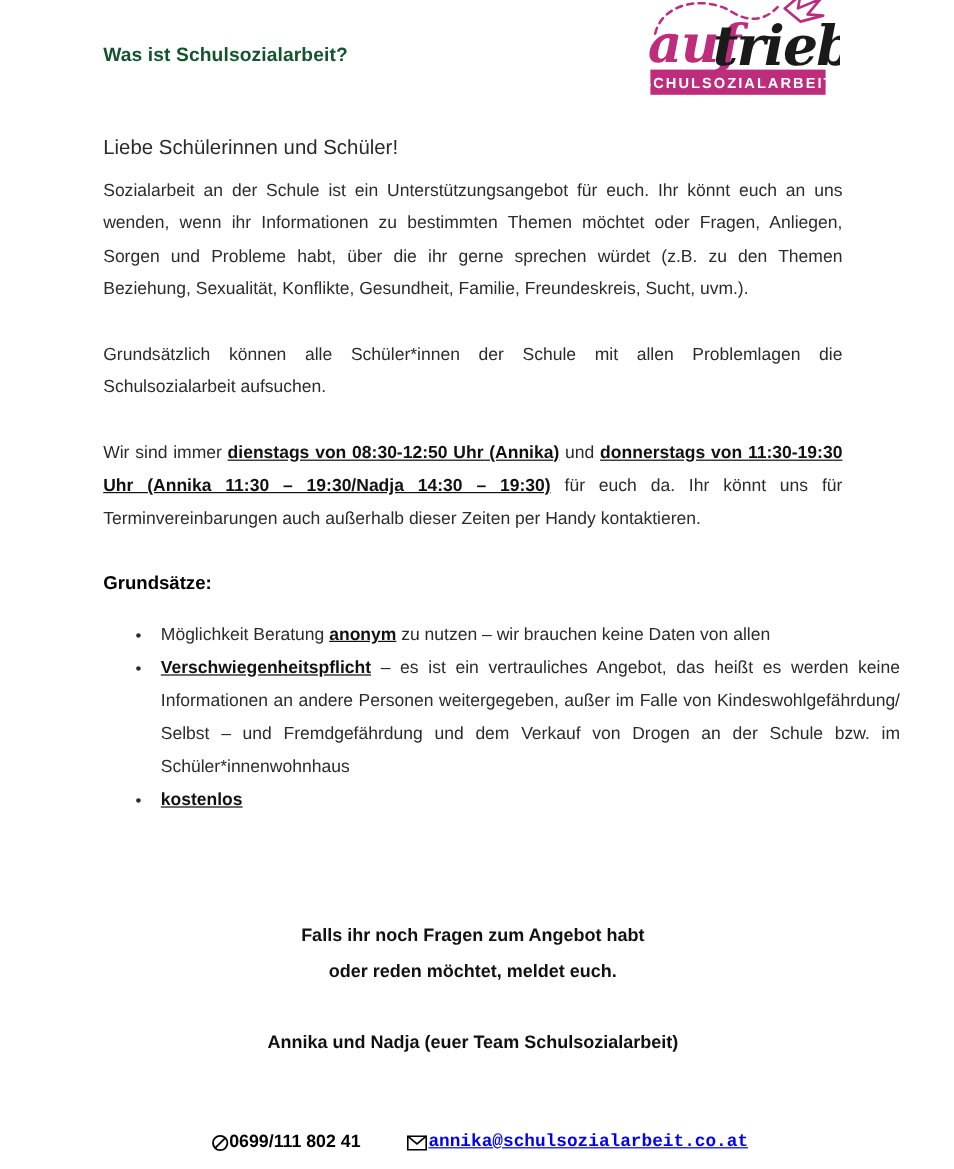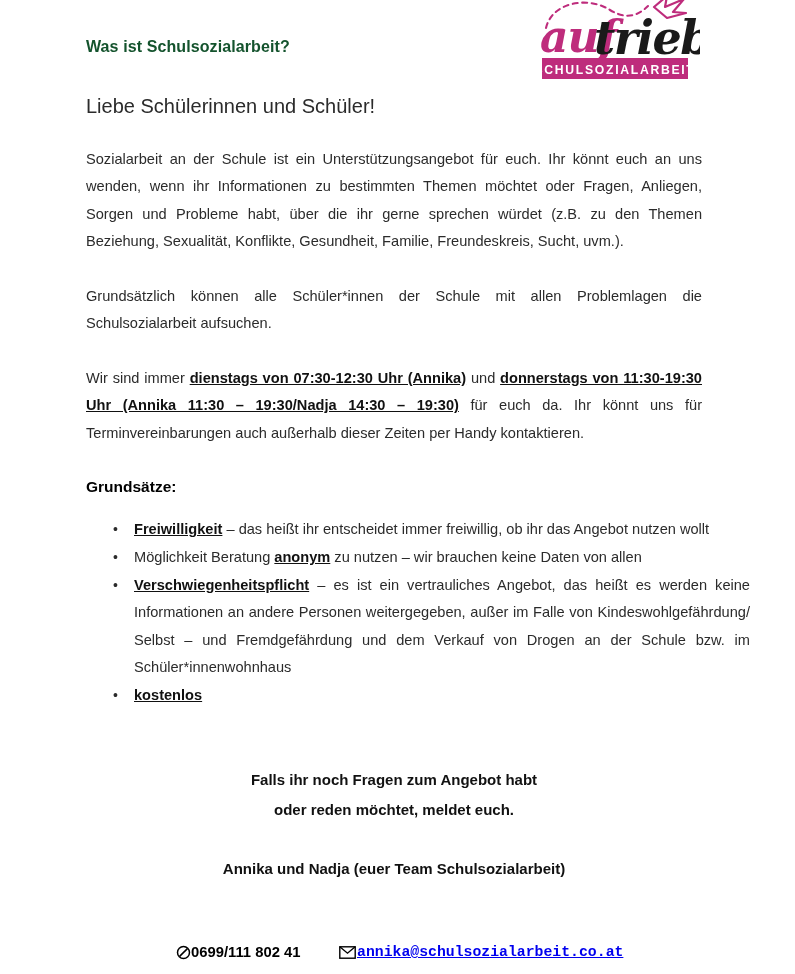--- a/index.html
+++ b/index.html
@@ -51,23 +51,23 @@
     padding: 0;
     position: absolute;
     top: 37px;
     left: 0;
     line-height: 1.2;
     color: #14532d;
   }
 
   .greeting {
     position: absolute;
-    top: 94px;
-    left: 0;
-    font-size: 20px;
+    top: 112px;
+    left: 0;
+    font-size: 17px;
     line-height: 1.25;
     color: #2b2b2b;
   }
 
   .para {
     font-size: 14.6px;
     line-height: 27.4px;
     text-align: justify;
     color: #2b2b2b;
     margin: 0;
@@ -207,29 +207,26 @@
 
     <h1 class="heading">Was ist Schulsozialarbeit?</h1>
 
     <div class="greeting">Liebe Schülerinnen und Schüler!</div>
 
     <p class="para block-intro">Sozialarbeit an der Schule ist ein Unterstützungsangebot für euch. Ihr könnt euch an uns wenden, wenn ihr Informationen zu bestimmten Themen möchtet oder Fragen, Anliegen, Sorgen und Probleme habt, über die ihr gerne sprechen würdet (z.B. zu den Themen Beziehung, Sexualität, Konflikte, Gesundheit, Familie, Freundeskreis, Sucht, uvm.).</p>
 
     <p class="para block-grund">Grundsätzlich können alle Schüler*innen der Schule mit allen Problemlagen die Schulsozialarbeit aufsuchen.</p>
 
     <p class="para block-times">
-      <span>Wir sind immer </span><b class="bu">dienstags von 07:30-12:30 Uhr (Annika)</b><span> und </span><b class="bu">donnerstags von 11:30-19:30 Uhr (Annika 11:30 – 19:30/Nadja 14:30 – 19:30)</b><span> für euch da. Ihr könnt uns für Terminvereinbarungen auch außerhalb dieser Zeiten per Handy kontaktieren.</span>
+      <span>Wir sind immer </span><b class="bu">dienstags von 08:30-12:50 Uhr (Annika)</b><span> und </span><b class="bu">donnerstags von 11:30-19:30 Uhr (Annika 11:30 – 19:30/Nadja 14:30 – 19:30)</b><span> für euch da. Ihr könnt uns für Terminvereinbarungen auch außerhalb dieser Zeiten per Handy kontaktieren.</span>
     </p>
 
     <h2 class="subheading">Grundsätze:</h2>
 
     <ul class="principles">
-      <li>
-        <b class="bu">Freiwilligkeit</b><span> – das heißt ihr entscheidet immer freiwillig, ob ihr das Angebot nutzen wollt</span>
-      </li>
       <li>
         <span>Möglichkeit Beratung </span><b class="bu">anonym</b><span> zu nutzen – wir brauchen keine Daten von allen</span>
       </li>
       <li>
         <b class="bu">Verschwiegenheitspflicht</b><span> – es ist ein vertrauliches Angebot, das heißt es werden keine Informationen an andere Personen weitergegeben, außer im Falle von Kindeswohlgefährdung/ Selbst – und Fremdgefährdung und dem Verkauf von Drogen an der Schule bzw. im Schüler*innenwohnhaus</span>
       </li>
       <li>
         <b class="bu">kostenlos</b><span></span>
       </li>
     </ul>

